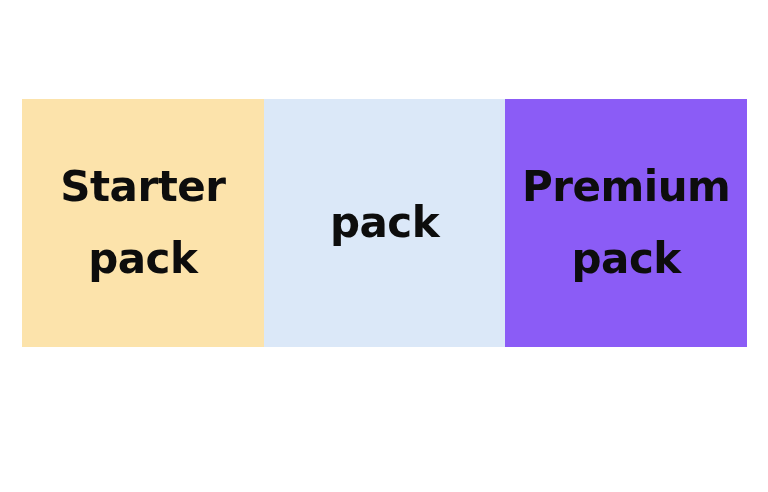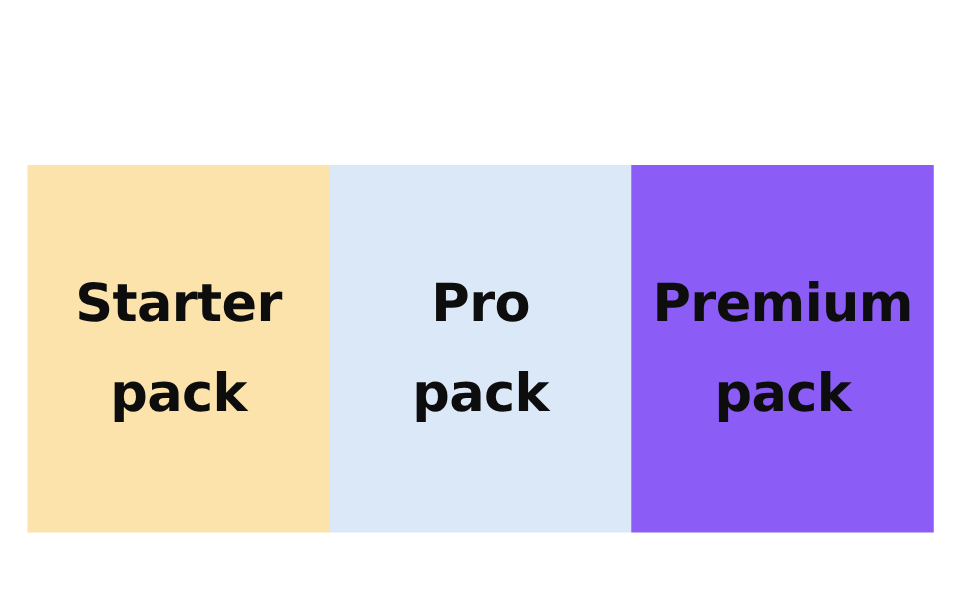--- a/index.html
+++ b/index.html
@@ -8,23 +8,22 @@
     background: #ffffff;
     font-family: "DejaVu Sans", "Liberation Sans", sans-serif;
     position: relative;
     overflow: hidden;
   }
   .panel-row {
     position: absolute;
     left: 22px;
     top: 99px;
     width: 725px;
-    height: 294px;
+    height: 248px;
     display: flex;
-    margin-top: 33px;
   }
   .panel {
     flex: 1 1 0;
     display: flex;
     align-items: center;
     justify-content: center;
   }
   .panel-label {
     font-weight: 700;
     font-size: 42px;
@@ -40,21 +39,20 @@
 
   <div class="panel" style="background-color: rgb(252, 227, 171);">
     <div class="panel-label">
       <div>Starter</div>
       <div>pack</div>
     </div>
   </div>
 
   <div class="panel" style="background-color: rgb(219, 232, 248);">
     <div class="panel-label">
-      <div>Pro</div>
       <div>pack</div>
     </div>
   </div>
 
   <div class="panel" style="background-color: #8b5cf6;">
     <div class="panel-label">
       <div>Premium</div>
       <div>pack</div>
     </div>
   </div>

